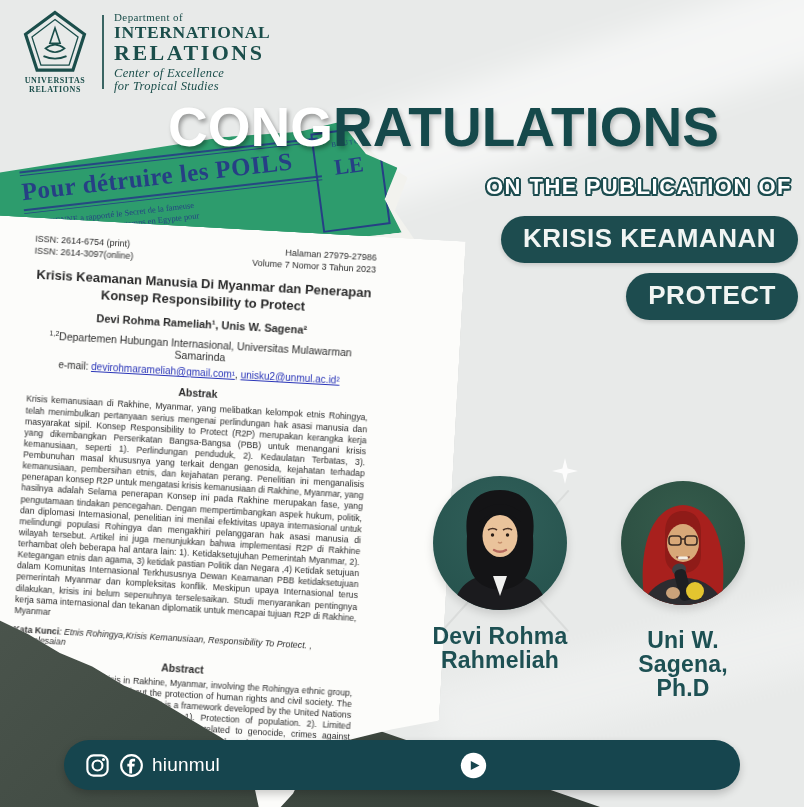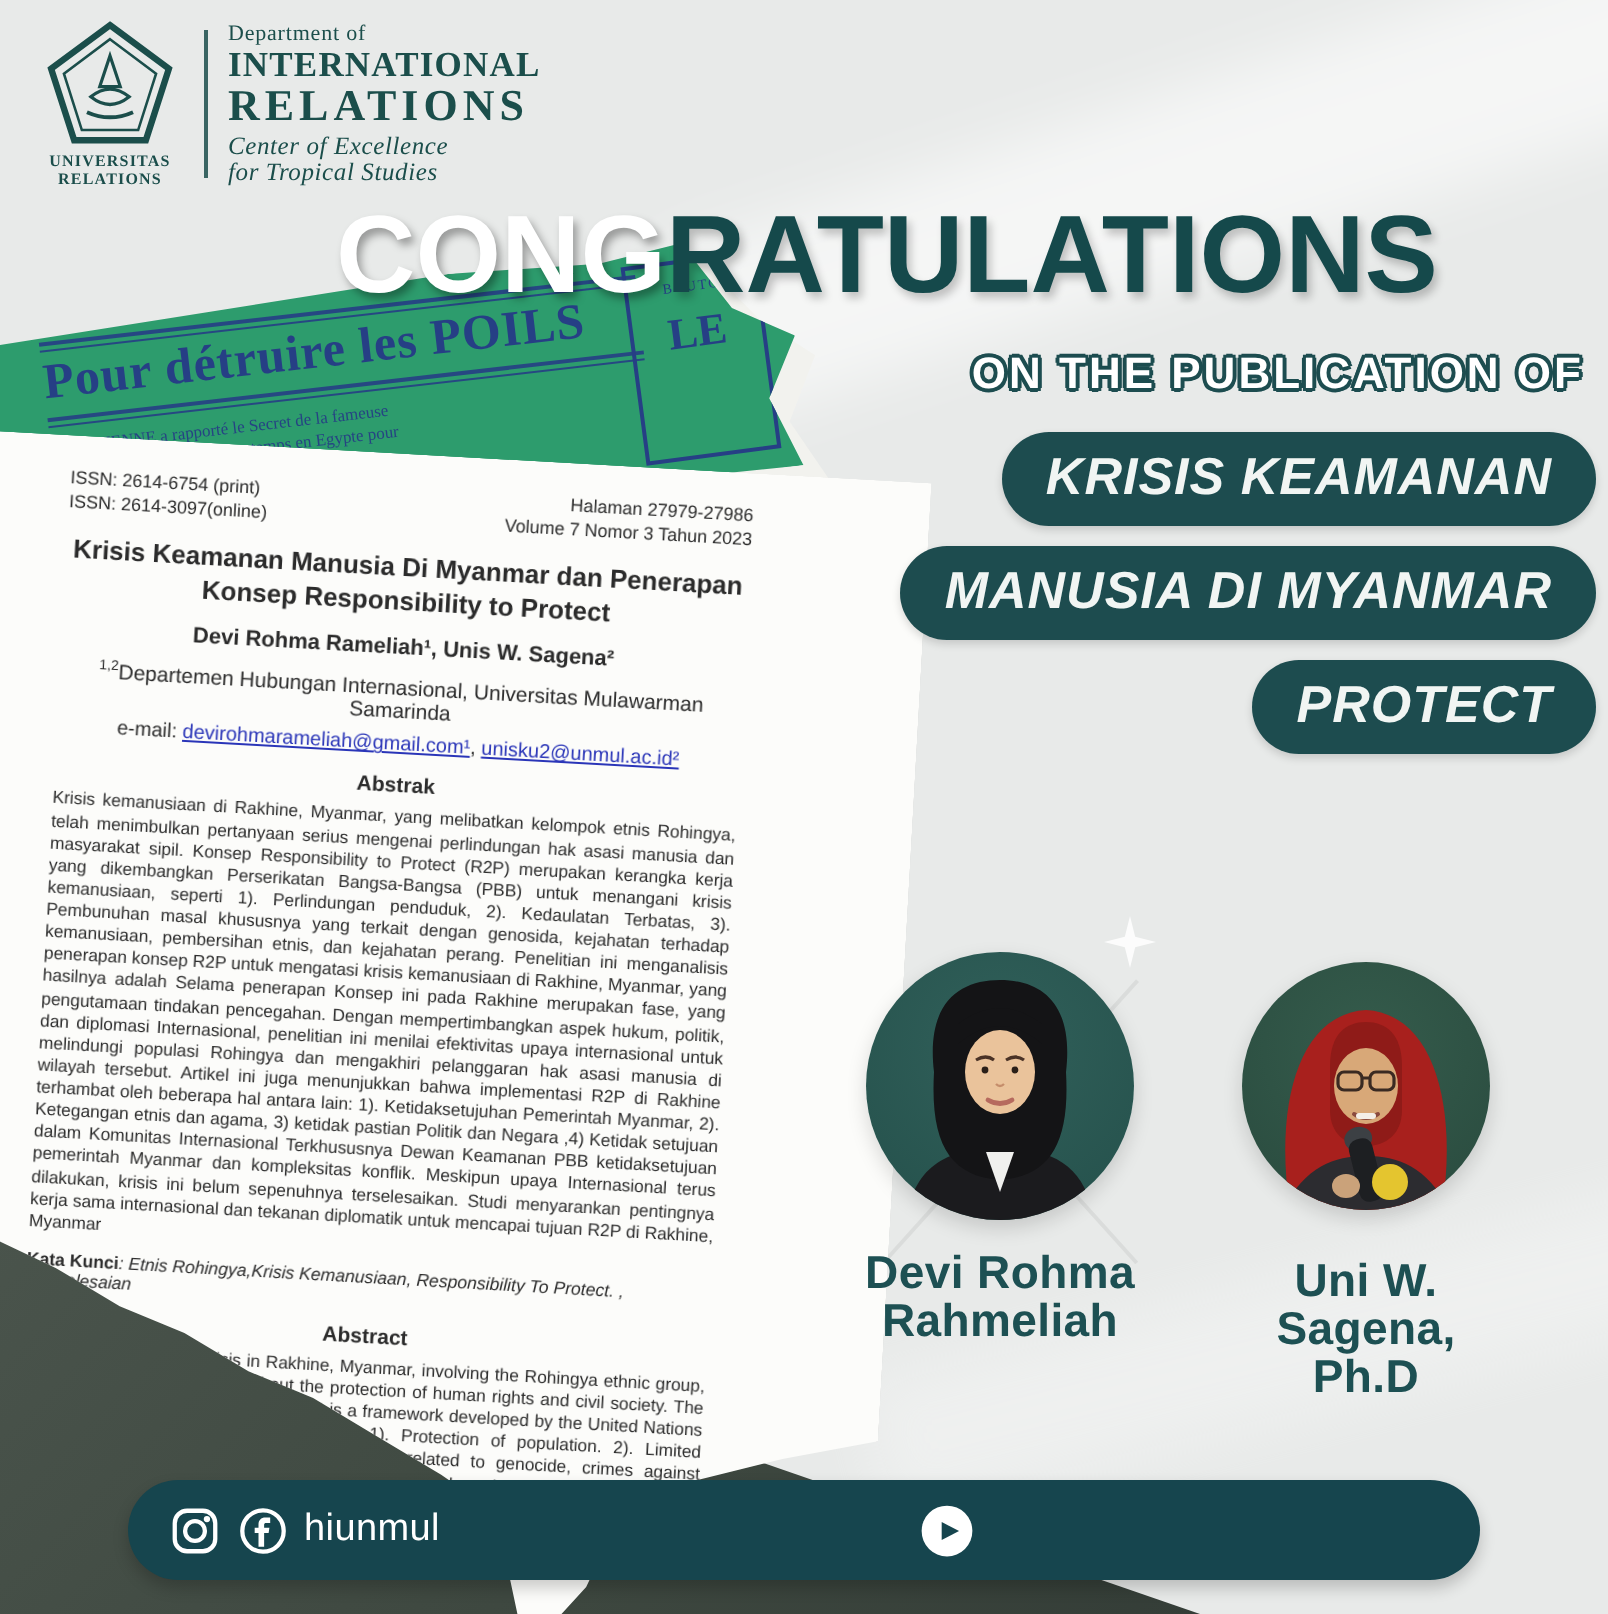--- a/index.html
+++ b/index.html
@@ -53,21 +53,21 @@
   .congrats .teal{color:#15494b;text-shadow:2px 3px 4px rgba(0,0,0,.22);}
   .pub-line{position:absolute;right:12px;top:174px;z-index:5;font-size:22px;font-weight:800;
     letter-spacing:1.5px;color:#ffffff;white-space:nowrap;
     text-shadow:-1.5px -1.5px 0 #1d4d50,1.5px -1.5px 0 #1d4d50,-1.5px 1.5px 0 #1d4d50,
       1.5px 1.5px 0 #1d4d50,0 2px 0 #1d4d50,0 -2px 0 #1d4d50,2px 0 0 #1d4d50,-2px 0 0 #1d4d50;}
 
   
   .pills{position:absolute;right:6px;top:216px;z-index:5;display:flex;flex-direction:column;
     align-items:flex-end;gap:10px;}
   .pill{background:#1d4c4f;color:#f1f5f3;font-size:26px;font-weight:800;letter-spacing:.5px;
-    padding:7px 22px 9px 22px;border-radius:32px;white-space:nowrap;box-shadow:0 2px 4px rgba(0,0,0,.15);font-style:italic;}
+    padding:7px 22px 9px 22px;border-radius:32px;white-space:nowrap;box-shadow:0 2px 4px rgba(0,0,0,.15);}
 
   
   .dark-corner{position:absolute;left:0;top:606px;width:600px;height:201px;z-index:1;
     background:linear-gradient(135deg,#4a544c 0%,#3d473f 60%,#343d37 100%);
     clip-path:polygon(0 0,6% 3%,100% 100%,0 100%);}
 
   
   .paper{position:absolute;left:-22px;top:228px;width:472px;height:578px;background:#fcfcfa;z-index:4;
     transform:rotate(3.2deg);overflow:hidden;box-shadow:0 10px 20px rgba(0,0,0,.18);
     clip-path:polygon(0 0,100% 0,100% 83%,90% 85%,82% 87%,74% 89%,70% 97%,67% 100%,63% 100%,60% 91%,
@@ -165,21 +165,20 @@
     </div>
   </div>
 
   <div class="congrats">
     <span class="white">CONG</span><span class="teal">RATULATIONS</span>
   </div>
   <div class="pub-line">ON THE PUBLICATION OF</div>
 
   <div class="pills">
     <div class="pill">KRISIS KEAMANAN</div>
-    <div class="pill">MANUSIA DI MYANMAR</div>
     <div class="pill">PROTECT</div>
   </div>
 
   <div class="sparkle"></div>
 
   <div class="paper">
     <div class="paper-inner">
       <div class="paper-head">
         <div class="issn">
           <div>ISSN: 2614-6754 (print)</div>

